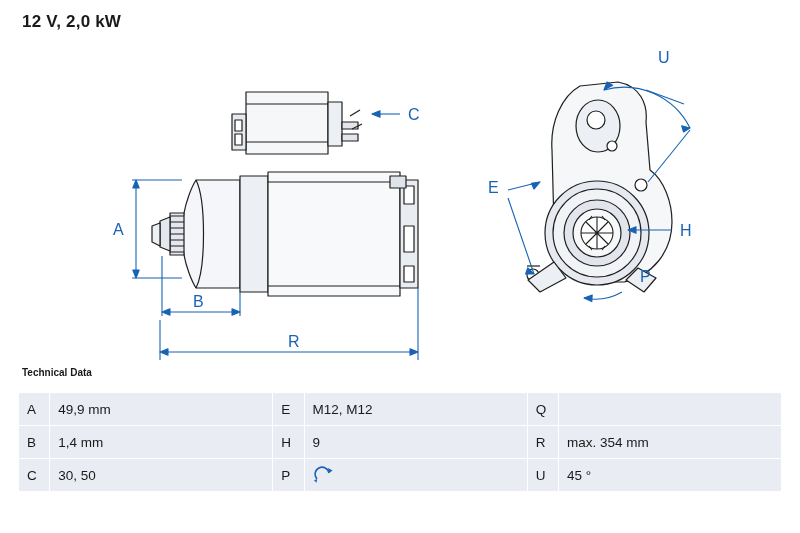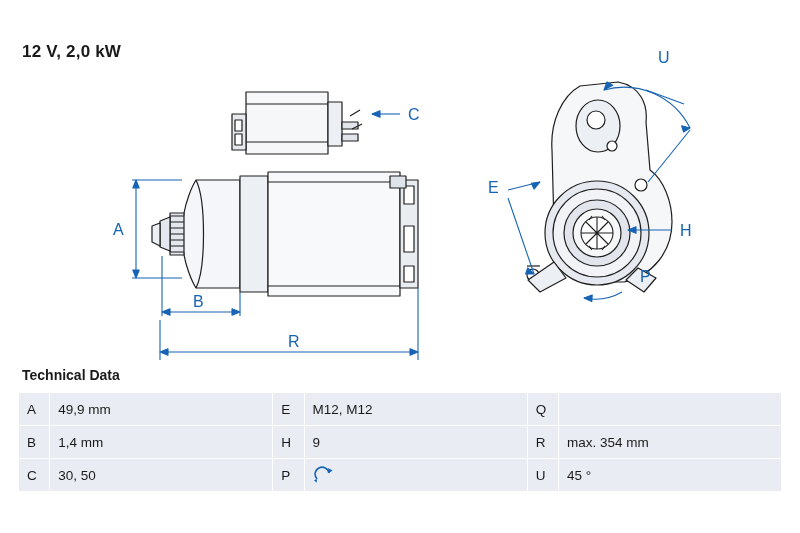--- a/index.html
+++ b/index.html
@@ -15,33 +15,32 @@
     width: 800px; height: 533px;
     overflow: hidden;
   }
   
   #title {
     position: absolute;
     left: 22px; top: 12px;
     font-size: 17px;
     font-weight: bold;
     letter-spacing: 0.2px;
-    margin-top: 30px;
   }
   
   #drawing {
     position: absolute;
     left: 0; top: 30px;
     width: 800px; height: 330px;
   }
   
   #tech-heading {
     position: absolute;
     left: 22px; top: 367px;
-    font-size: 14px;
+    font-size: 10px;
     font-weight: bold;
   }
   
   #tech-table {
     position: absolute;
     left: 18px; top: 392px;
     width: 764px;
     border-collapse: collapse;
     font-size: 13.5px;
     background: #eef1f6;

